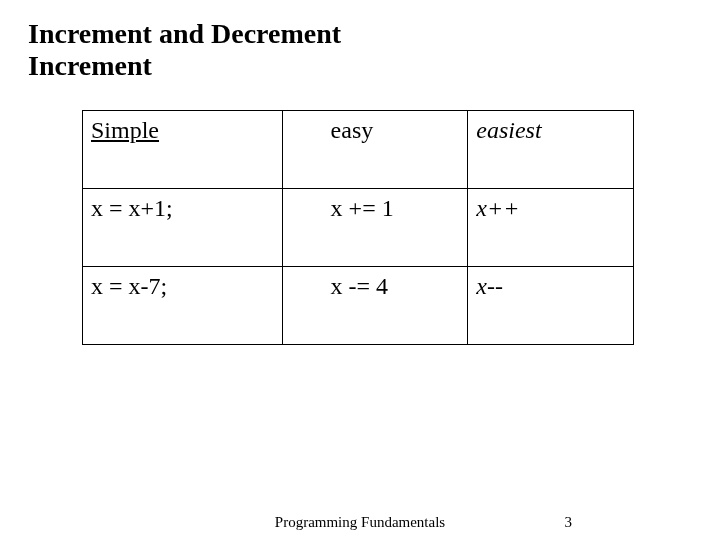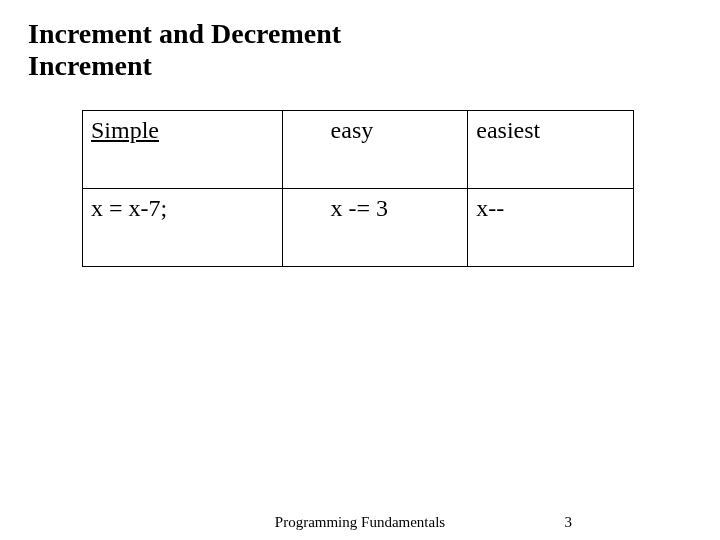--- a/index.html
+++ b/index.html
@@ -26,21 +26,21 @@
     }
     td {
       border: 1.5px solid #000;
       font-size: 24px;
       height: 78px;
       vertical-align: top;
       padding: 6px 8px 0 8px;
     }
     .col1 { width: 200px; }
     .col2 { width: 186px; padding-left: 48px; }
-    .col3 { width: 166px; }
+    .col3 { width: 166px; font-style: italic; }
     .ul { text-decoration: underline; }
     .footer {
       position: absolute;
       bottom: 26px;
       width: 720px;
       font-size: 15px;
       font-family: "Times New Roman", Times, serif;
     }
     .footer-label {
       position: absolute;
@@ -63,22 +63,27 @@
 
 <div class="table-wrap">
   <table>
     <tbody>
         <tr>
       <td class="col1"><span class="ul">Simple</span></td>
       <td class="col2"><span>easy</span></td>
       <td class="col3"><span>easiest</span></td>
     </tr>
     <tr>
+      <td class="col1"><span>x = x+1;</span></td>
+      <td class="col2"><span>x += 1</span></td>
+      <td class="col3"><span>x++</span></td>
+    </tr>
+    <tr>
       <td class="col1"><span>x = x-7;</span></td>
-      <td class="col2"><span>x -= 3</span></td>
+      <td class="col2"><span>x -= 4</span></td>
       <td class="col3"><span>x--</span></td>
     </tr>
   </tbody>
     </table>
 </div>
 
 <div class="footer">
   <span class="footer-label">Programming Fundamentals</span>
   <span class="footer-num">3</span>
 </div>

